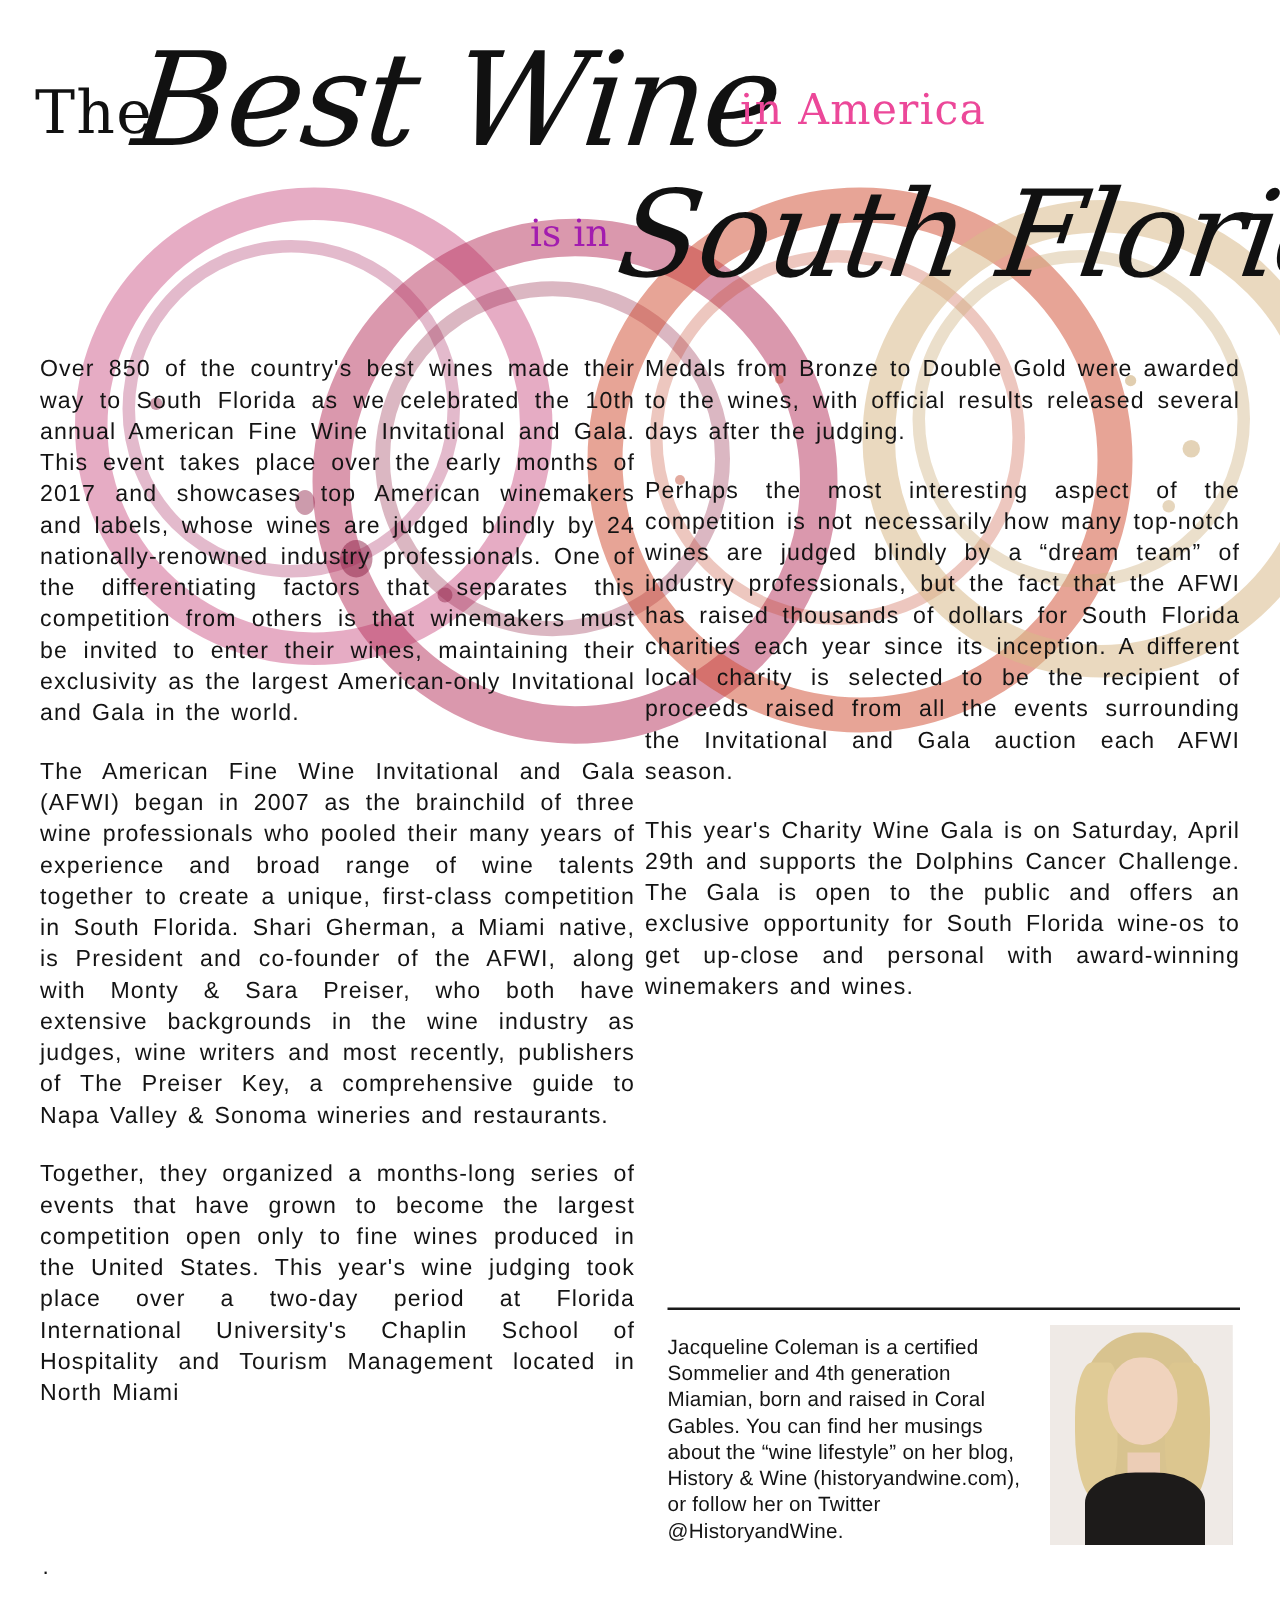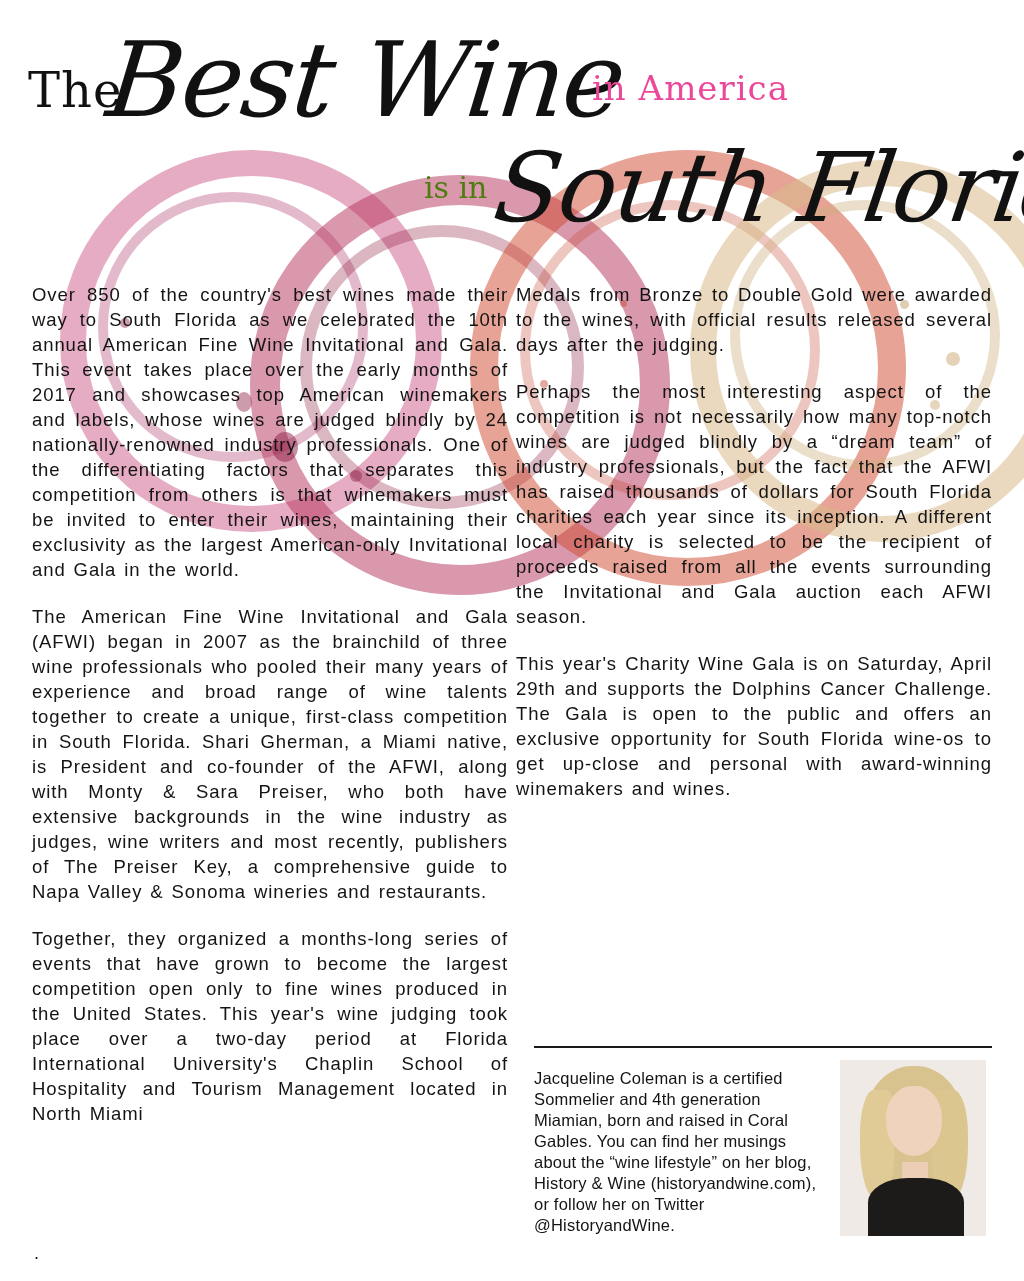--- a/index.html
+++ b/index.html
@@ -119,21 +119,21 @@
     font-size: 34px;
     letter-spacing: 1px;
     color: #ec4899;
     margin-left: 27px;
   }
   .hl-isin {
     position: absolute;
     left: 424px; top: 170px;
     font-family: "DejaVu Serif", serif;
     font-size: 30px;
-    color: #4d7c0f;
+    color: #a21caf;
   }
   .hl-southflorida {
     position: absolute;
     left: 496px; top: 140px;
     font-family: "DejaVu Serif", serif;
     font-style: italic;
     font-size: 96px;
     line-height: 1;
     color: #111;
     letter-spacing: -2px;

